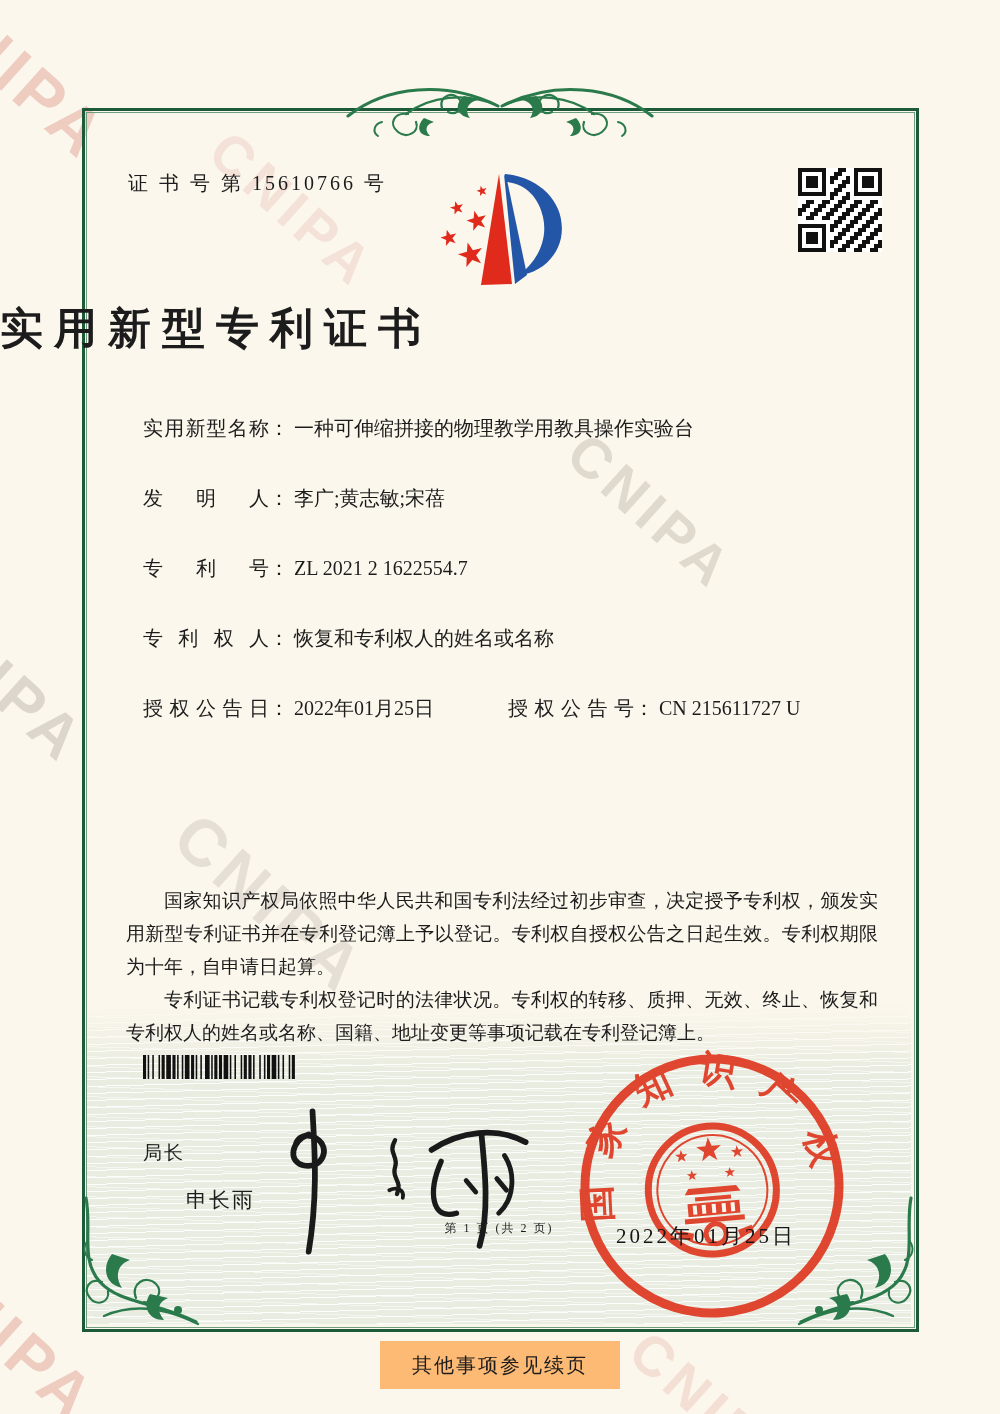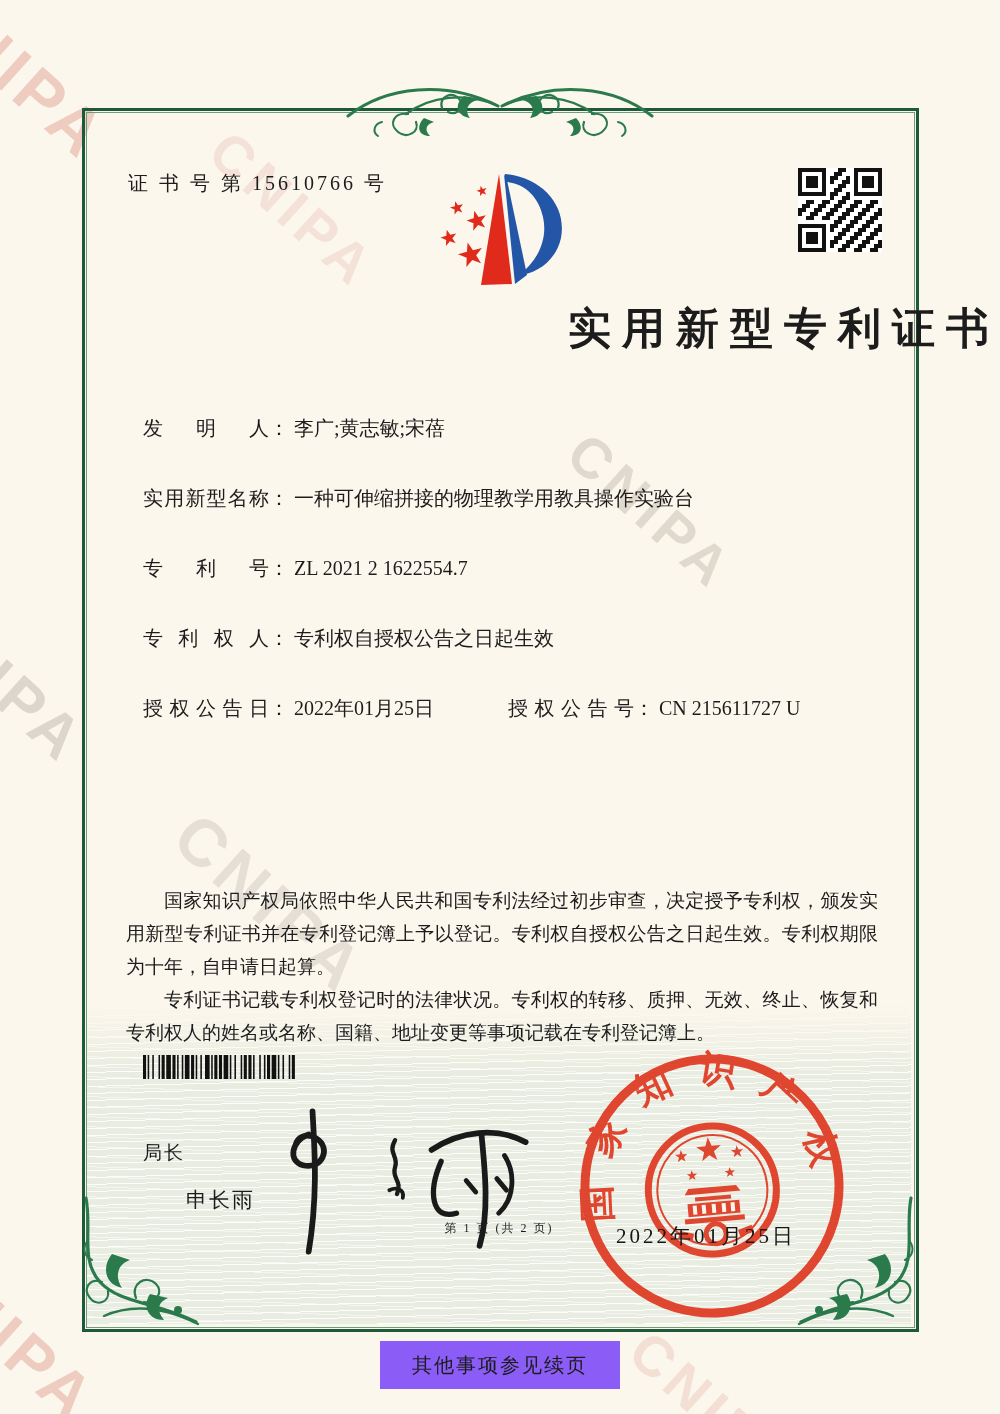--- a/index.html
+++ b/index.html
@@ -42,21 +42,21 @@
     transform:rotate(42deg);transform-origin:left top;
     z-index:1;white-space:nowrap;pointer-events:none;
   }
 
   .cert-no{left:128px;top:170px;font-size:20px;letter-spacing:3px;z-index:2;}
 
   .logo{left:415px;top:158px;z-index:2;}
   .qr{left:798px;top:168px;z-index:2;}
 
   .title{
-    left:0;top:300px;width:1000px;text-align:right;
+    left:0;top:300px;width:1000px;text-align:left;
     font-size:43px;font-weight:bold;letter-spacing:11px;z-index:2;
   }
 
   .fields{left:143px;top:414px;width:742px;font-size:20px;z-index:2;}
   .frow{margin-bottom:42px;line-height:28px;position:relative;}
   .f-label{
     display:inline-block;width:126px;
     text-align:justify;text-align-last:justify;
     vertical-align:top;
   }
@@ -83,21 +83,21 @@
     left:616px;top:1222px;font-size:21px;letter-spacing:3px;
     color:#161616;z-index:4;
   }
 
   .page-info{
     left:82px;top:1220px;width:834px;text-align:center;
     font-size:12px;letter-spacing:2px;z-index:2;
   }
   .note-box{
     left:380px;top:1341px;width:240px;height:48px;line-height:48px;
-    background:#8b5cf6;text-align:center;font-size:20px;letter-spacing:2px;
+    background:#fdba74;text-align:center;font-size:20px;letter-spacing:2px;
     z-index:2;
   }
 
   .ornament{z-index:3;pointer-events:none;}
 </style>
 </head>
 <body>
 
 <div class="abs guilloche">
     <div class="fade"></div>
@@ -404,34 +404,34 @@
       <rect x="60.00" y="80.00" width="4.00" height="4.00"></rect>
       <rect x="72.00" y="80.00" width="4.00" height="4.00"></rect>
       <rect x="76.00" y="80.00" width="4.00" height="4.00"></rect>
     </g>
 </svg>
 
 <div class="abs title">实用新型专利证书</div>
 
 <div class="abs fields">
   <div class="frow">
+    <span class="f-label">实用新型名称</span><span class="f-colon">：</span>
+    <span class="f-value">一种可伸缩拼接的物理教学用教具操作实验台</span>
+  </div>
+  <div class="frow">
     <span class="f-label">发明人</span><span class="f-colon">：</span>
     <span class="f-value">李广;黄志敏;宋蓓</span>
-  </div>
-  <div class="frow">
-    <span class="f-label">实用新型名称</span><span class="f-colon">：</span>
-    <span class="f-value">一种可伸缩拼接的物理教学用教具操作实验台</span>
   </div>
   <div class="frow">
     <span class="f-label">专利号</span><span class="f-colon">：</span>
     <span class="f-value">ZL 2021 2 1622554.7</span>
   </div>
   <div class="frow">
     <span class="f-label">专利权人</span><span class="f-colon">：</span>
-    <span class="f-value">专利权自授权公告之日起生效</span>
+    <span class="f-value">恢复和专利权人的姓名或名称</span>
   </div>
   <div class="frow frow-grant">
     <span class="f-label">授权公告日</span><span class="f-colon">：</span>
     <span class="f-value">2022年01月25日</span>
     <span class="grant-right">
       <span class="f-label">授权公告号</span><span class="f-colon">：</span>
       <span class="f-value">CN 215611727 U</span>
     </span>
   </div>
 </div>

